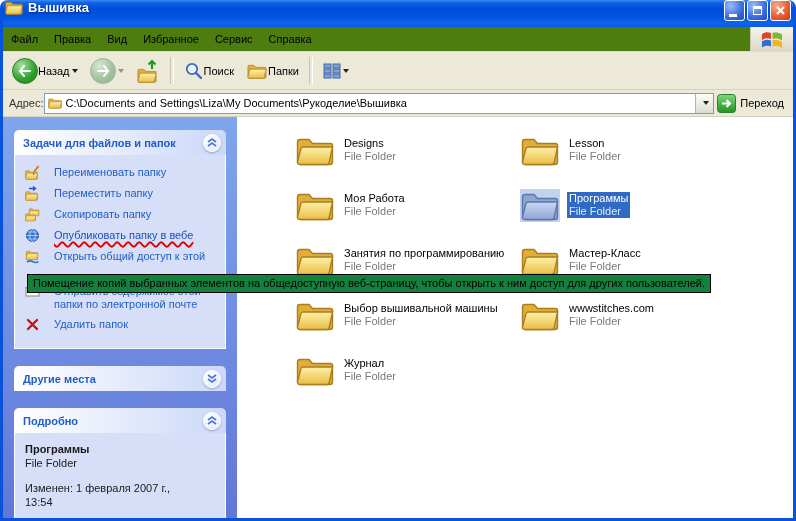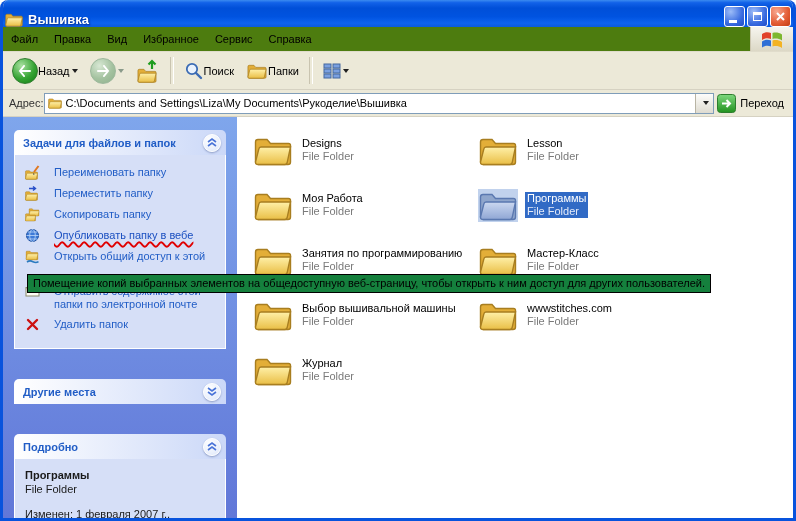--- a/index.html
+++ b/index.html
@@ -2,21 +2,21 @@
 <html><head>
 <meta charset="utf-8">
 <style>
   html,body{margin:0;padding:0;}
   body{width:796px;height:521px;overflow:hidden;background:#fff;
        font-family:"Liberation Sans","DejaVu Sans",sans-serif;font-size:11px;}
   .window{width:796px;height:521px;box-sizing:border-box;display:flex;flex-direction:column;
           border-left:3px solid #0853DD;border-right:3px solid #0853DD;border-bottom:3px solid #0853DD;
           border-radius:8px 8px 0 0;background:#ECE9D8;overflow:hidden;}
   
-  .titlebar{flex:none;height:27px;margin:0 -3px;display:flex;align-items:flex-end;gap:5px;
+  .titlebar{flex:none;height:27px;margin:0 -3px;display:flex;align-items:flex-start;gap:5px;
             padding:0 5px;border-radius:7px 7px 0 0;
             background:linear-gradient(180deg,#3B8BF0 0%,#1262E8 10%,#004FD8 30%,#0053E0 62%,#0D63F0 86%,#0A5BDE 100%);}
   .title{flex:1;color:#fff;font-weight:bold;font-size:13px;text-shadow:1px 1px 2px #00268A;white-space:nowrap;overflow:hidden;}
   .winbtns{display:flex;gap:2px;}
   .winbtn{width:21px;height:21px;box-sizing:border-box;border:1px solid #fff;border-radius:3px;
           display:flex;align-items:center;justify-content:center;}
   .minb,.maxb{background:radial-gradient(circle at 30% 25%,#9CBCF8,#3A6CE0 60%,#1E4CC8);}
   .closeb{background:radial-gradient(circle at 30% 25%,#F8A890,#E25B33 60%,#C33C12);}
   .minb{align-items:flex-end;justify-content:flex-start;padding:0 0 3px 4px;}
   .min-glyph{width:8px;height:3px;background:#fff;}
@@ -45,42 +45,42 @@
   .addr-combo{flex:1;height:21px;box-sizing:border-box;background:#fff;border:1px solid #7F9DB9;
               display:flex;align-items:center;gap:4px;padding-left:3px;}
   .addr-value{flex:1;white-space:nowrap;overflow:hidden;color:#000;}
   .addr-drop{width:17px;align-self:stretch;background:linear-gradient(180deg,#FDFDFB,#DEDBD0);
              border-left:1px solid #B8B4A4;display:flex;align-items:center;justify-content:center;}
   .go-btn{display:flex;align-items:center;gap:4px;padding:0 3px;}
   
   .body{flex:1;display:flex;position:relative;background:#fff;overflow:hidden;}
   .sidebar{flex:none;width:234px;box-sizing:border-box;padding:13px 11px 0 11px;
            background:linear-gradient(180deg,#7FA6EC 0%,#6177D8 100%);}
-  .panel{margin-bottom:30px;border-radius:28px;}
+  .panel{margin-bottom:17px;border-radius:28px;}
   .panel-header{height:25px;box-sizing:border-box;display:flex;align-items:center;padding:0 5px 0 9px;
                 background:linear-gradient(90deg,#FFFFFF 0%,#CBD8F8 100%);
                 border-radius:5px 5px 0 0;color:#215DC6;font-weight:bold;}
   .panel-title{flex:1;}
   .chevron{width:18px;height:18px;box-sizing:border-box;border-radius:50%;border:1px solid #fff;
            background:radial-gradient(circle at 35% 30%,#FFFFFF,#DCE6FA);
            box-shadow:0 1px 2px rgba(20,40,100,.35);display:flex;align-items:center;justify-content:center;}
   .panel-body{background:#D6DFF7;border:1px solid #fff;border-top:none;padding:10px 6px 10px 10px;}
   .task{display:flex;align-items:flex-start;gap:14px;margin-bottom:6px;color:#215DC6;cursor:pointer;}
   .task-icon{flex:none;width:15px;height:15px;}
   .task-label{line-height:13px;padding-top:1px;}
   .task.hl .task-label{color:#1A4FC0;text-decoration:underline;text-decoration-color:#E00000;
                        text-decoration-style:wavy;text-decoration-thickness:2px;text-underline-offset:2px;}
   .task.email{margin-top:20px;}
   .task.email .task-label{max-width:150px;}
   .details-body{background:#D6DFF7;border:1px solid #fff;border-top:none;padding:10px 8px 12px 10px;color:#1A1A1A;}
   .d-name{font-weight:bold;margin-bottom:2px;}
   .d-type{margin-bottom:12px;}
   .d-mod{line-height:14px;max-width:160px;}
   
-  .main{flex:1;padding:17px 0 0 16px;}
+  .main{flex:1;padding:17px 0 0 16px;margin-left:42px;}
   .fgrid{display:grid;grid-template-columns:225px 240px;grid-auto-rows:55px;}
   .fitem{display:flex;align-items:flex-start;gap:7px;width:fit-content;height:40px;cursor:pointer;}
   .ficon{flex:none;width:40px;height:33px;display:flex;align-items:center;justify-content:center;}
   .ftext{display:flex;flex-direction:column;padding-top:3px;}
   .fname{line-height:13px;color:#000;padding:0 2px;white-space:nowrap;}
   .ftype{line-height:13px;color:#7A7A7A;padding:0 2px;white-space:nowrap;}
   .fitem.selected .ficon{background:rgba(49,106,197,.30);}
   .fitem.selected .fname{background:#316AC5;color:#fff;}
   .fitem.selected .ftype{background:#316AC5;color:#E4EAF8;}
   

